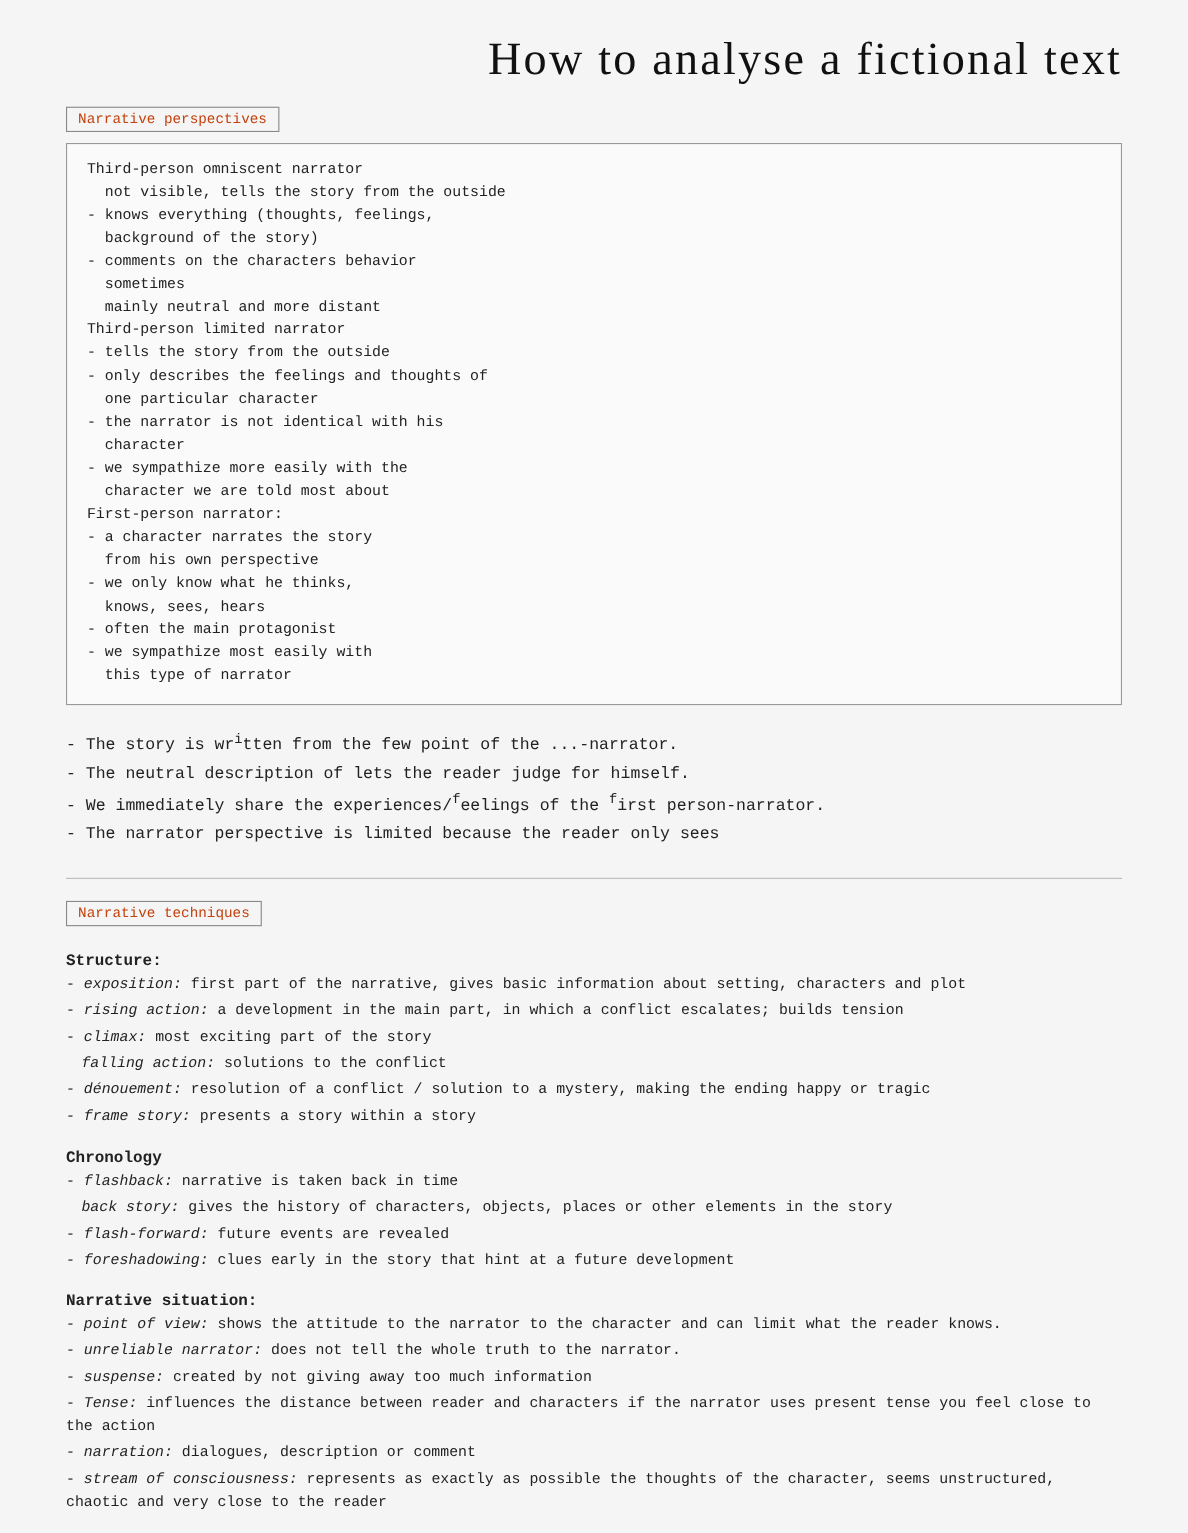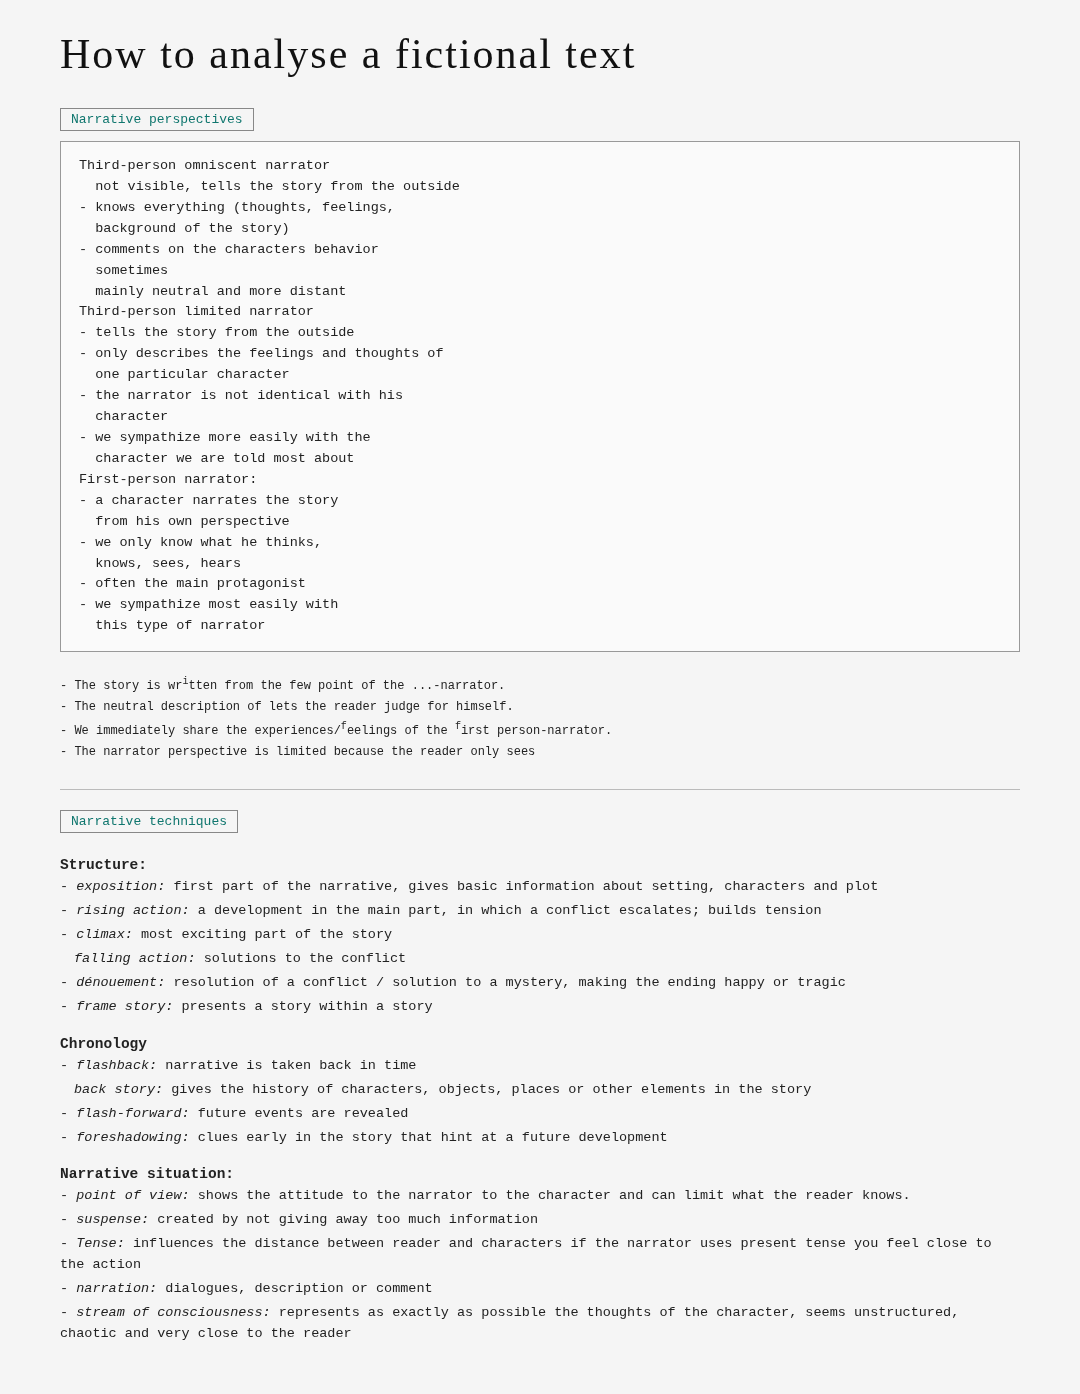--- a/index.html
+++ b/index.html
@@ -15,37 +15,37 @@
       width: 1080px;
       min-height: 1394px;
     }
     .page {
       background: #f5f5f5;
       width: 1080px;
       min-height: 1394px;
       padding: 30px 60px 40px 60px;
     }
     .main-title {
-      text-align: left;
+      text-align: right;
       font-family: Georgia, 'Times New Roman', serif;
       font-size: 42px;
       font-weight: normal;
       letter-spacing: 2px;
-      margin-bottom: 30px;
+      margin-bottom: 19px;
       color: #111;
     }
     .section-label {
       display: inline-block;
       border: 1.5px solid #888;
       padding: 3px 10px;
       font-size: 13px;
       font-family: 'Courier New', Courier, monospace;
       margin-bottom: 10px;
       background: #f5f5f5;
-      color: #0f766e;
+      color: #c2410c;
     }
     .narrative-perspectives-box {
       border: 1.5px solid #999;
       padding: 14px 18px;
       display: flex;
       flex-direction: column;
       gap: 0;
       margin-bottom: 22px;
       background: #fafafa;
     }
@@ -68,21 +68,21 @@
       font-size: 14px;
       font-weight: bold;
       margin-bottom: 6px;
       font-family: 'Courier New', Courier, monospace;
     }
     .useful-phrases ul {
       list-style: none;
       padding: 0;
     }
     .useful-phrases ul li {
-      font-size: 12px;
+      font-size: 15px;
       margin-bottom: 3px;
       line-height: 1.5;
     }
     .divider {
       border: none;
       border-top: 1.5px solid #bbb;
       margin: 18px 0 20px 0;
     }
     .narrative-techniques {
       margin-bottom: 10px;
@@ -190,20 +190,21 @@
         <li>- <em class="term">flash-forward:</em> future events are revealed</li>
         <li>- <em class="term">foreshadowing:</em> clues early in the story that hint at a future development</li>
       </ul>
     </div>
 
     
     <div class="sub-section">
       <div class="sub-section-title">Narrative situation:</div>
       <ul>
         <li>- <em class="term">point of view:</em> shows the attitude to the narrator to the character and can limit what the reader knows.</li>
+        <li>- <em class="term">unreliable narrator:</em> does not tell the whole truth to the narrator.</li>
         <li>- <em class="term">suspense:</em> created by not giving away too much information</li>
         <li>- <em class="term">Tense:</em> influences the distance between reader and characters if the narrator uses present tense you feel close to the action</li>
         <li>- <em class="term">narration:</em> dialogues, description or comment</li>
         <li>- <em class="term">stream of consciousness:</em> represents as exactly as possible the thoughts of the character, seems unstructured, chaotic and very close to the reader</li>
       </ul>
     </div>
   </div>
 </div>
 
 </body></html>

